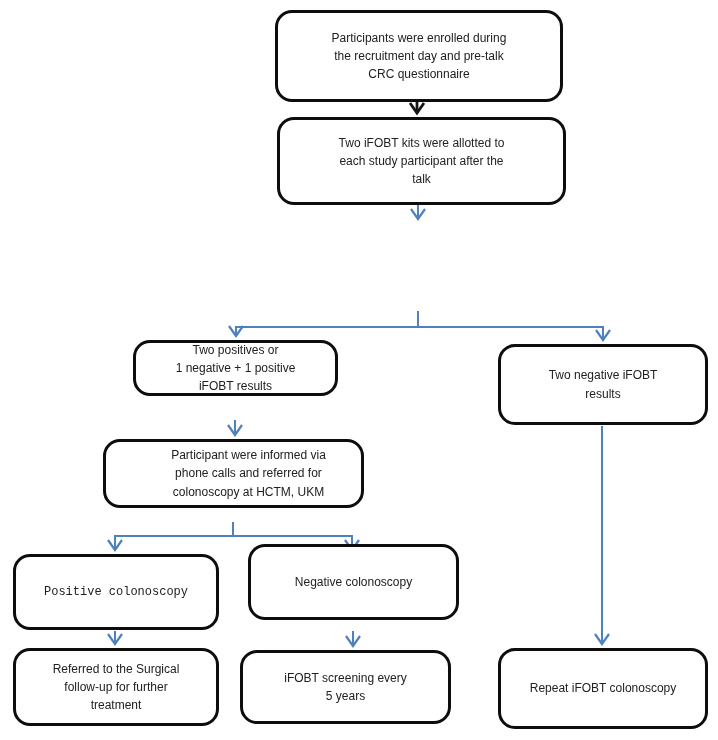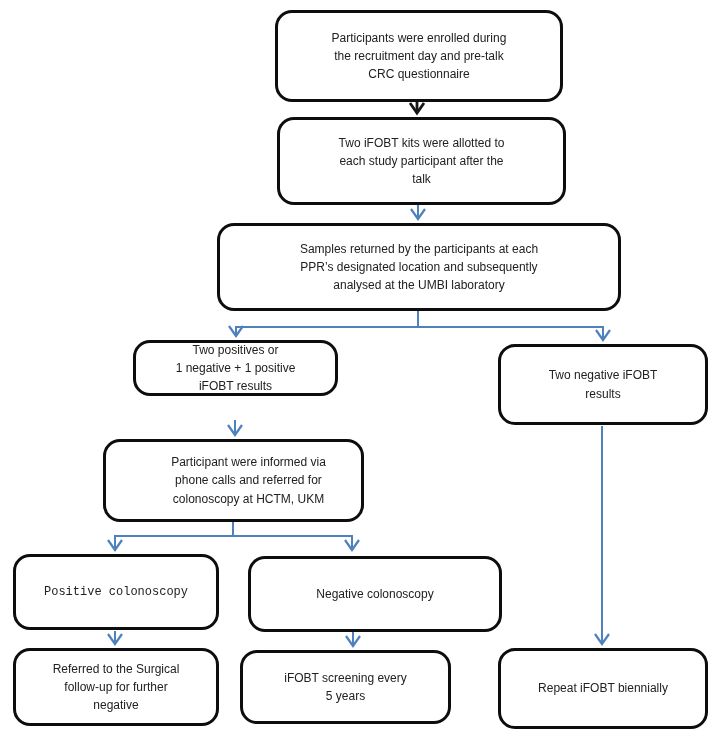--- a/index.html
+++ b/index.html
@@ -85,59 +85,54 @@
 the recruitment day and pre-talk
 CRC questionnaire</span>
   </div>
 
   <div class="flow-box" style="left:277px; top:117px; width:289px; height:88px;">
     <span class="label">Two iFOBT kits were allotted to
 each study participant after the
 talk</span>
   </div>
 
-  <div class="flow-box" style="left:217px; top:223px; width:404px; height:88px;">
-    <span class="label">Samples returned by the participants at each
-PPR’s designated location and subsequently
-analysed at the UMBI laboratory</span>
-  </div>
 
   <div class="flow-box" style="left:133px; top:340px; width:205px; height:56px;">
     <span class="label">Two positives or
 1 negative + 1 positive
 iFOBT results</span>
   </div>
 
   <div class="flow-box" style="left:498px; top:344px; width:210px; height:81px;text-align:center;">
     <span class="label">Two negative iFOBT
 results</span>
   </div>
 
-  <div class="flow-box" style="left:103px; top:439px; width:261px; height:83px;padding-left:38px;">
+  <div class="flow-box" style="left:103px; top:439px; width:261px; height:69px;padding-left:38px;">
     <span class="label">Participant were informed via
 phone calls and referred for
 colonoscopy at HCTM, UKM</span>
   </div>
 
   <div class="flow-box" style="left:13px;  top:554px; width:206px; height:76px;font-family:Liberation Mono, monospace;">
     <span class="label">Positive colonoscopy</span>
   </div>
 
-  <div class="flow-box" style="left:248px; top:556px; width:254px; height:76px;">
+  <div class="flow-box" style="left:248px; top:544px; width:211px; height:76px;">
     <span class="label">Negative colonoscopy</span>
   </div>
 
   <div class="flow-box" style="left:13px;  top:648px; width:206px; height:78px;">
     <span class="label">Referred to the Surgical
 follow-up for further
-negative</span>
+treatment</span>
   </div>
 
   <div class="flow-box" style="left:240px; top:650px; width:211px; height:74px;">
     <span class="label">iFOBT screening every
 5 years</span>
   </div>
 
   <div class="flow-box" style="left:498px; top:648px; width:210px; height:81px;">
-    <span class="label">Repeat iFOBT biennially</span>
+    <span class="label">Repeat iFOBT colonoscopy</span>
   </div>
 
 </div>
 
 </body></html>

